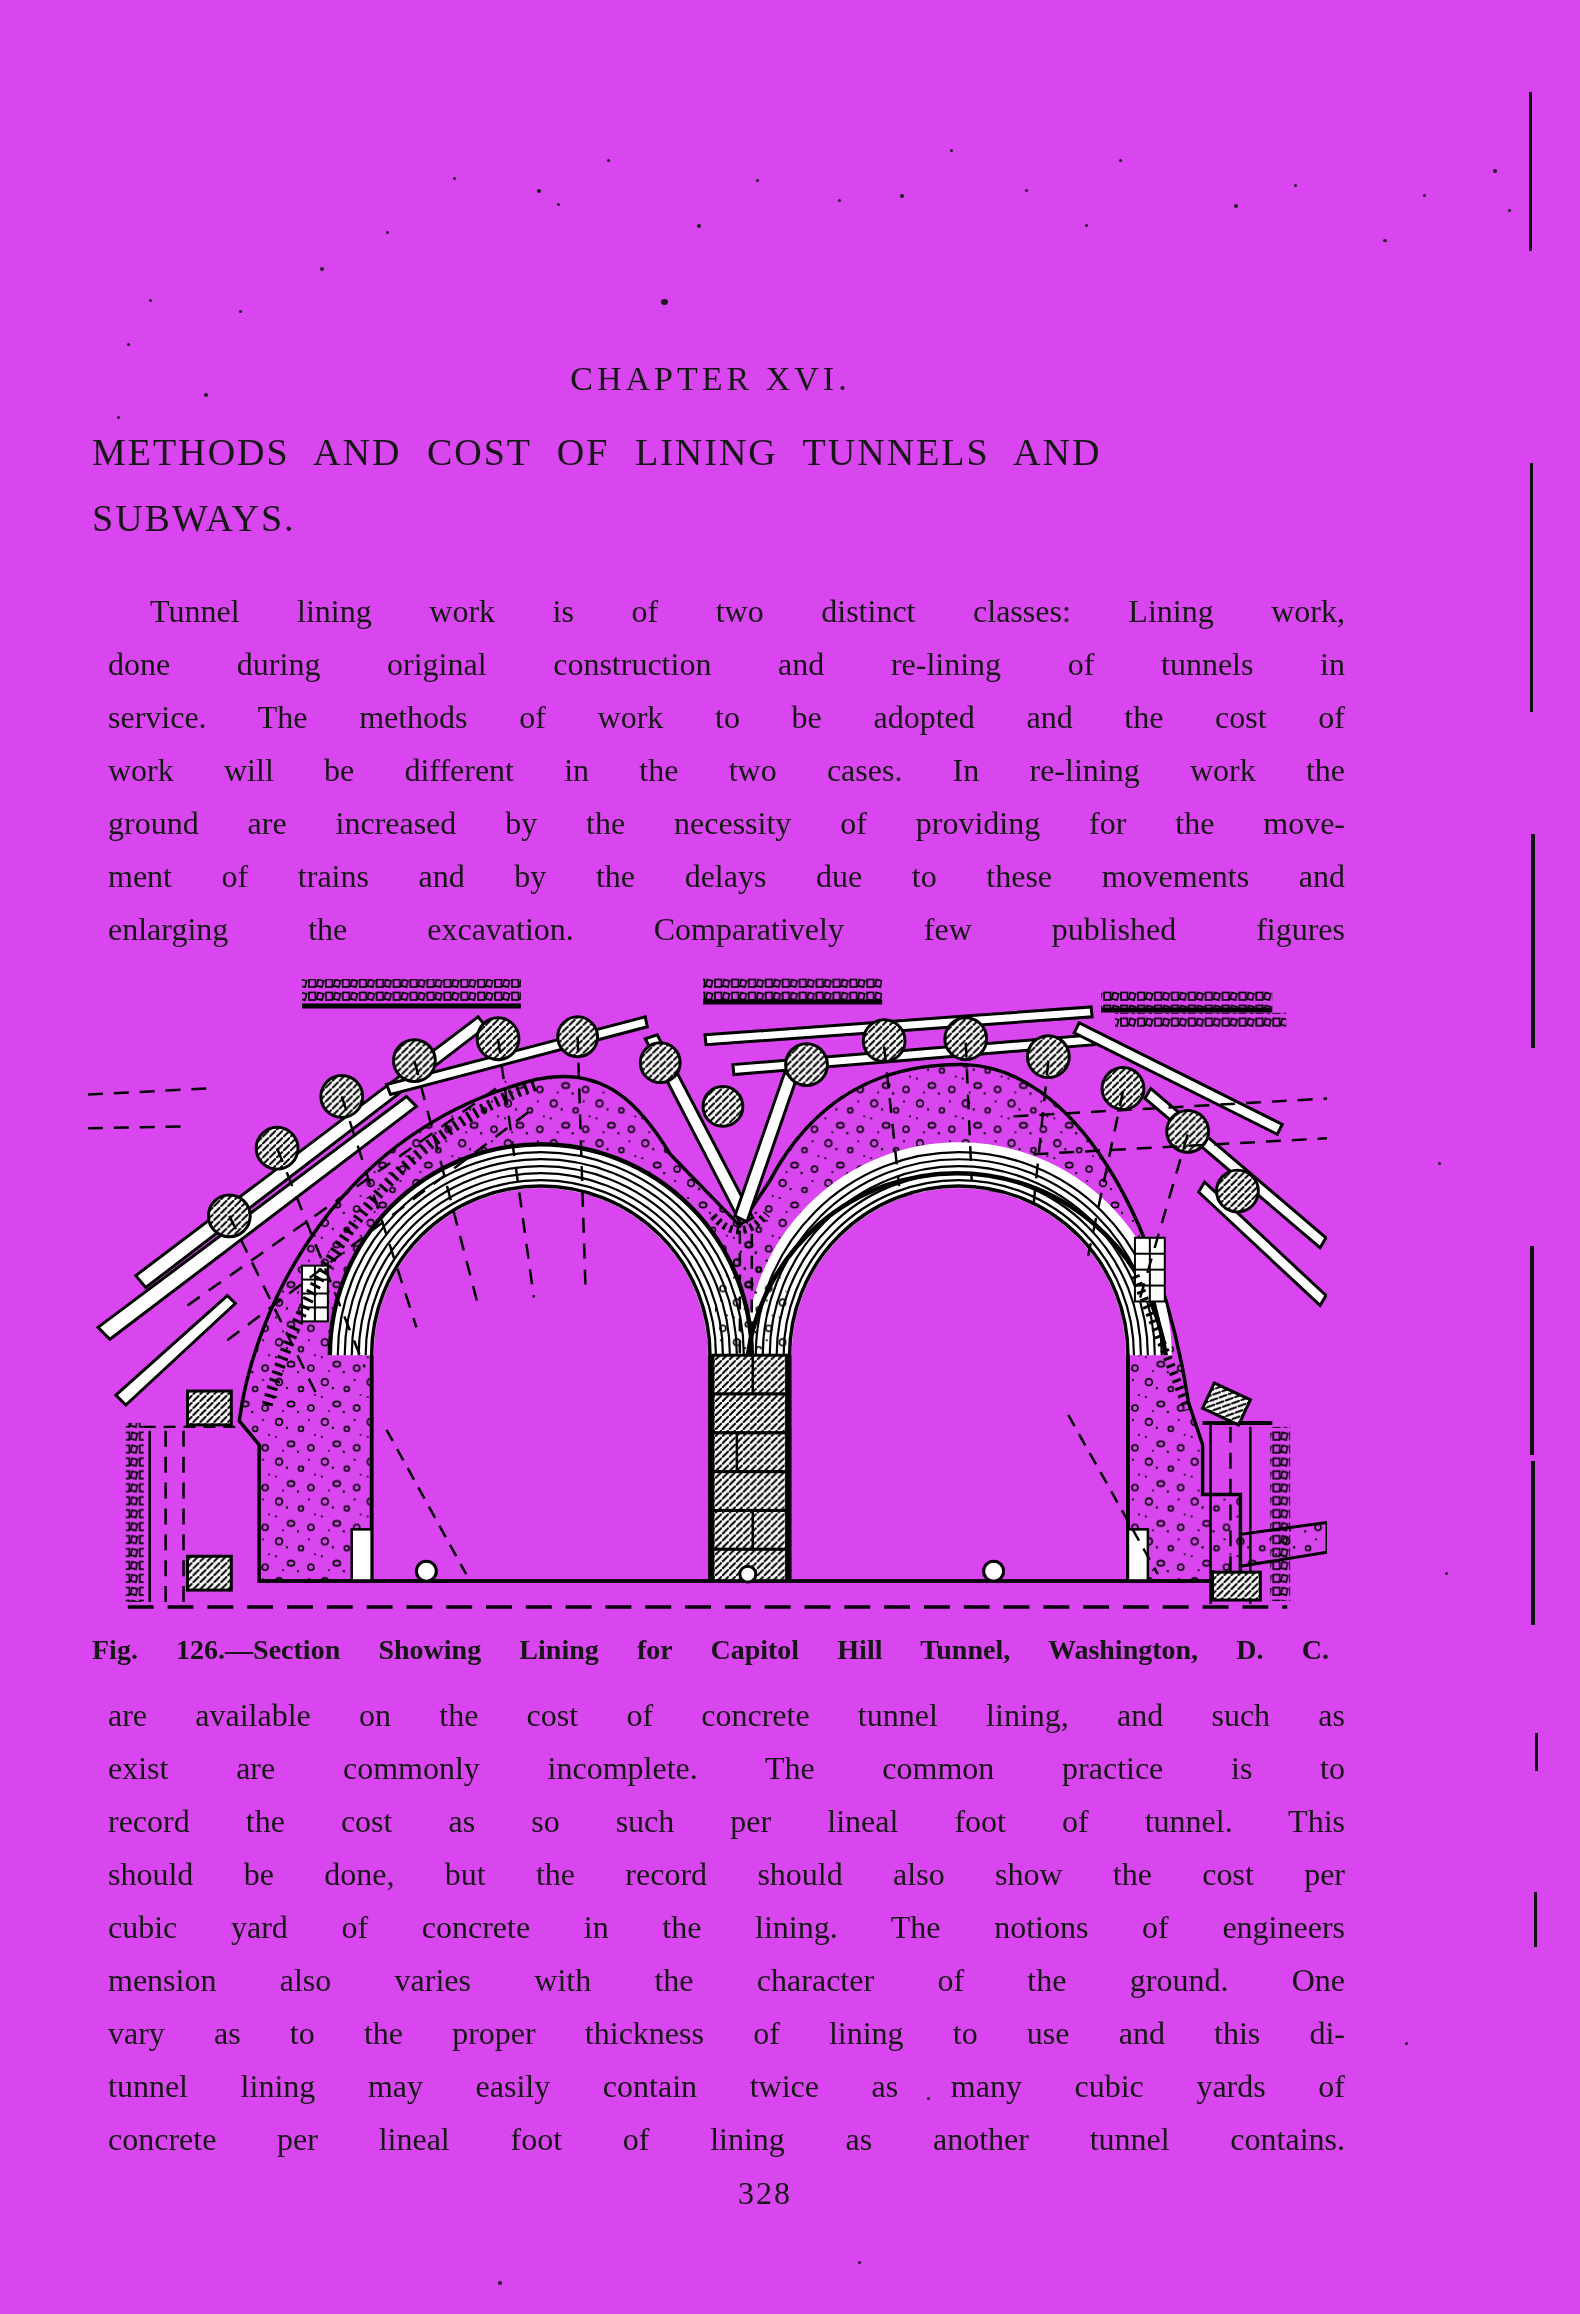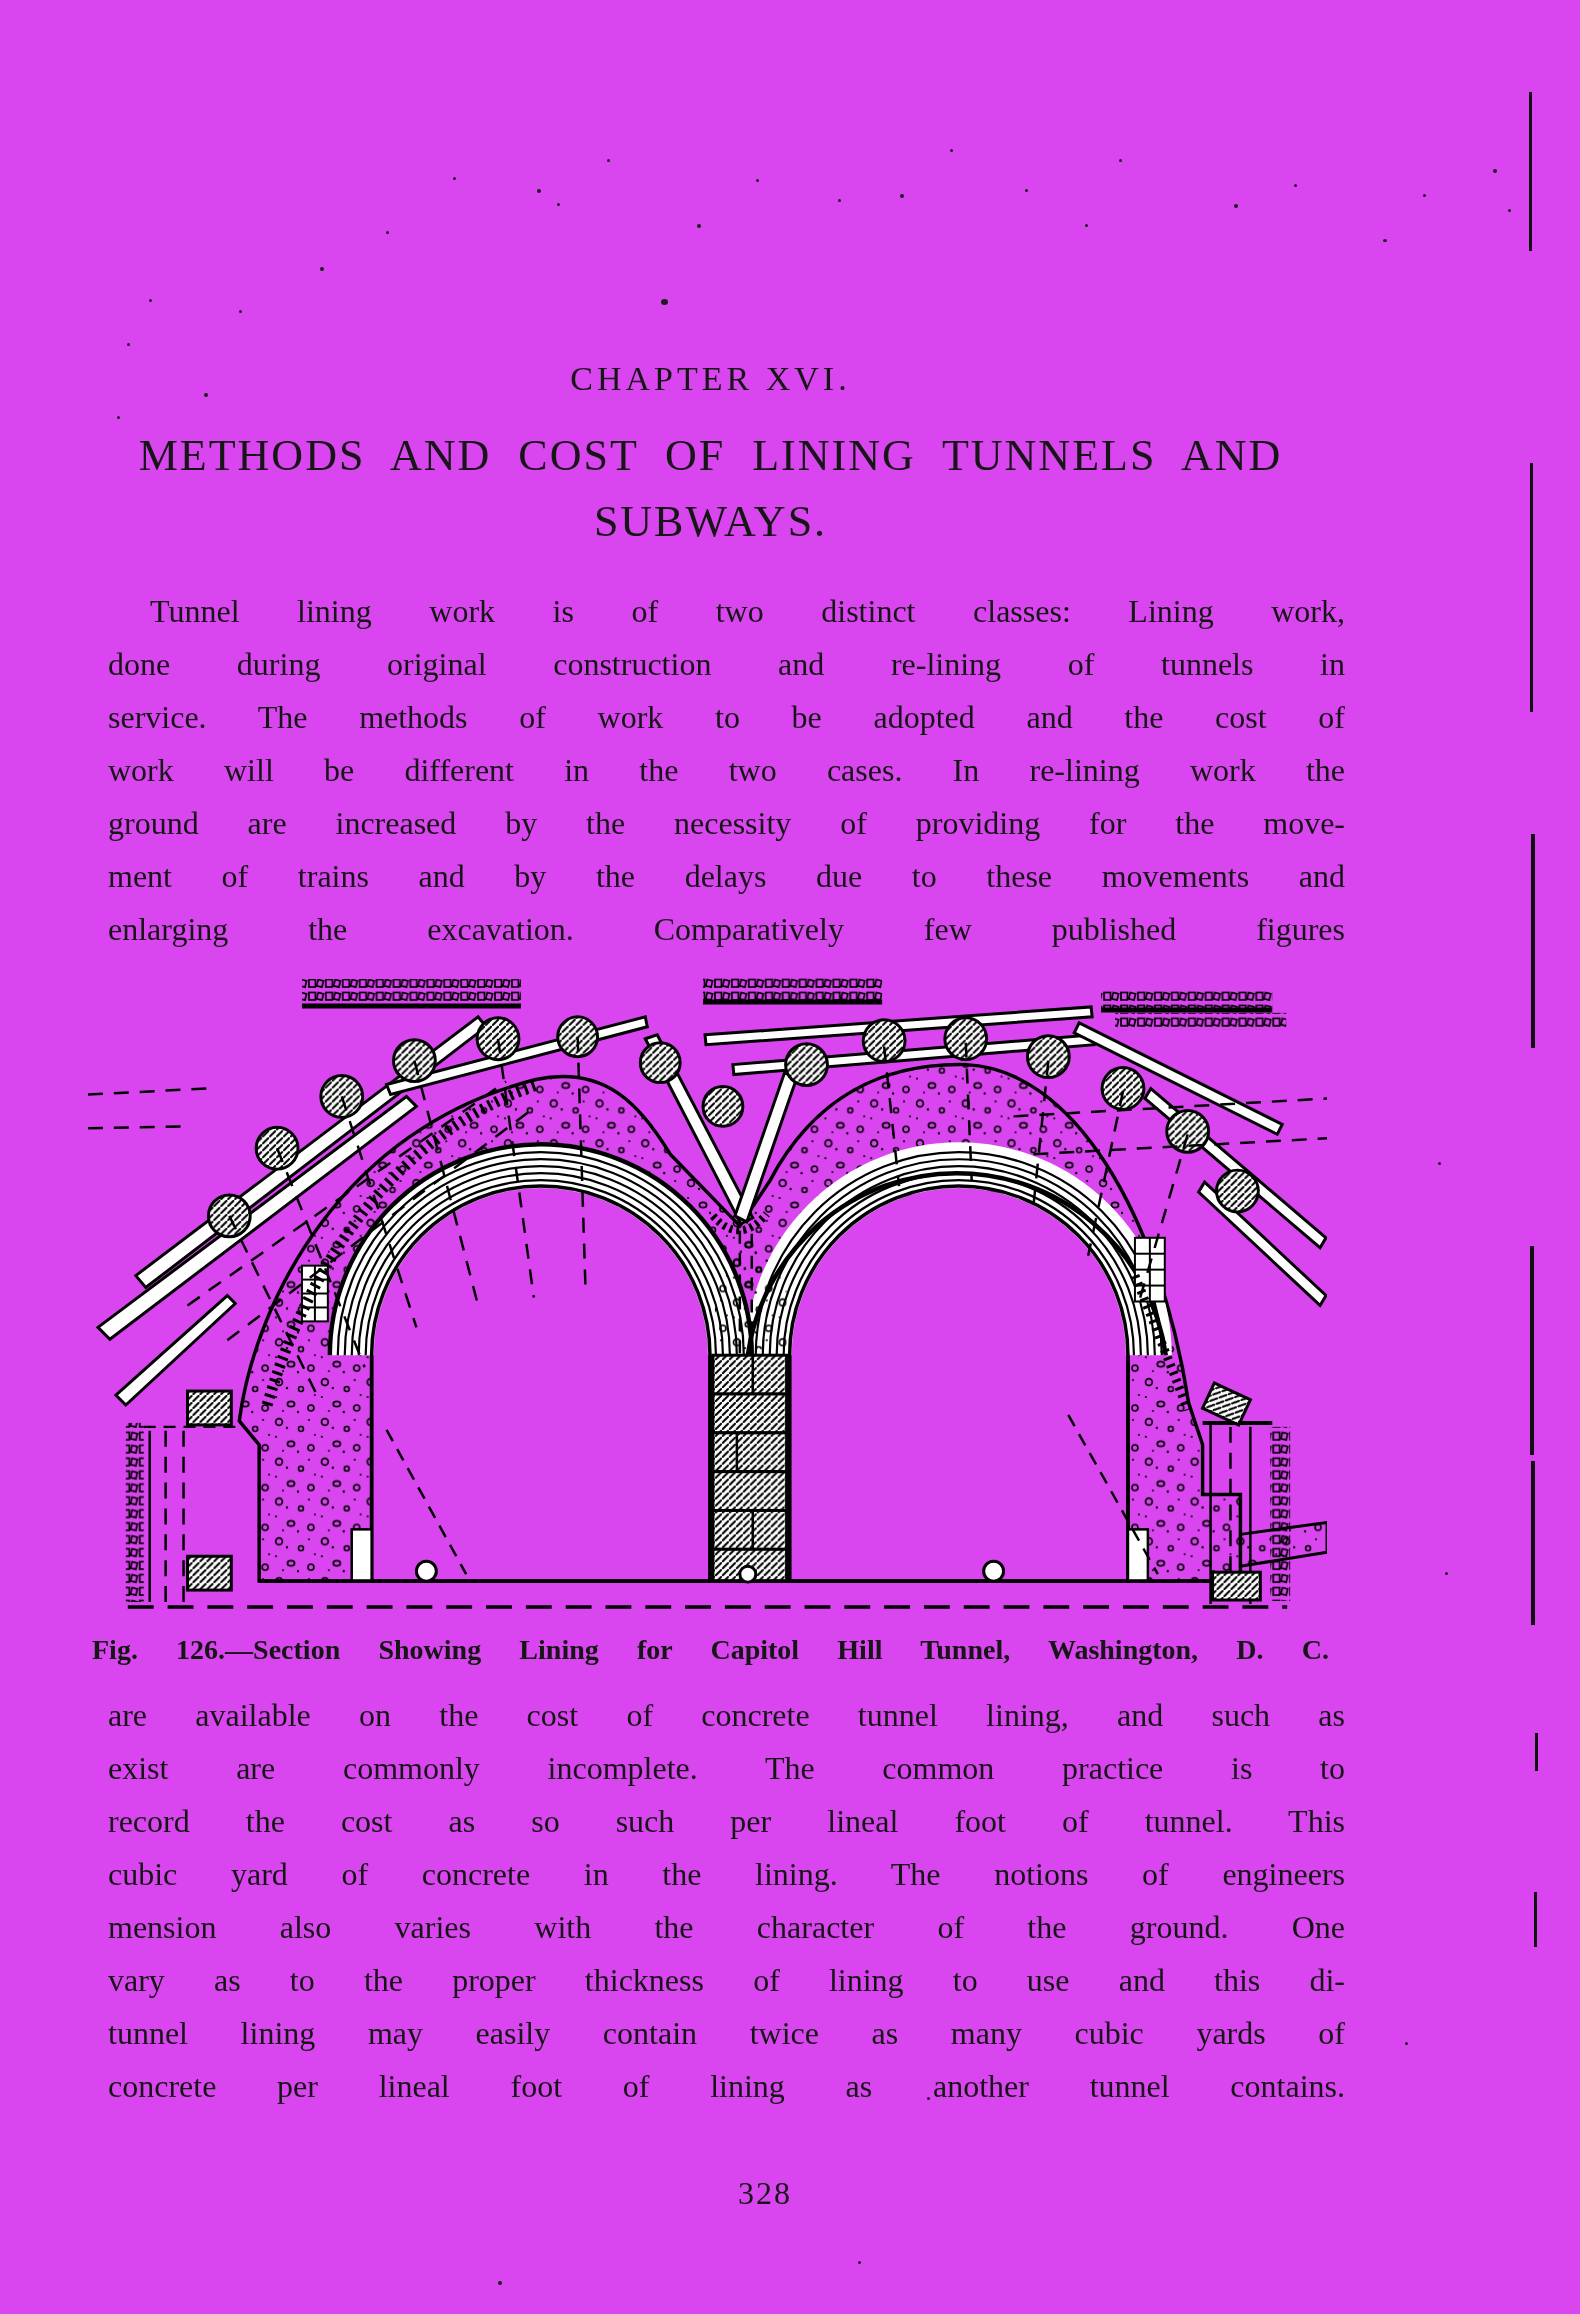--- a/index.html
+++ b/index.html
@@ -9,21 +9,21 @@
     font-family:"Liberation Serif","DejaVu Serif",serif;
     color:#161616;
   }
   .chapter-heading{
     position:absolute; left:92px; width:1237px; top:360px;
     text-align:center; font-size:34px; font-weight:normal;
     letter-spacing:4px; margin:0;
   }
   .title-line{
     position:absolute; left:92px; width:1237px;
-    text-align:center; font-size:44px; font-weight:normal;
+    font-size:38px; font-weight:normal;
     letter-spacing:2px; word-spacing:14px; margin:0;
   }
   .title-1{top:430px;}
   .title-2{top:496px;}
   .para{position:absolute; left:108px; width:1237px; font-size:32px;}
   .para .line{
     height:53px; line-height:53px; white-space:nowrap;
     text-align:justify; text-align-last:justify;
   }
   .para1{top:585px;}
@@ -297,20 +297,21 @@
       </g>
     </svg>
   </figure>
 
   <div class="figcaption">Fig. 126.—Section Showing Lining for Capitol Hill Tunnel, Washington, D. C.</div>
 
   <div class="para para2">
     <div class="line">are available on the cost of concrete tunnel lining, and such as</div>
     <div class="line">exist are commonly incomplete. The common practice is to</div>
     <div class="line">record the cost as so such per lineal foot of tunnel. This</div>
+    <div class="line">should be done, but the record should also show the cost per</div>
     <div class="line">cubic yard of concrete in the lining. The notions of engineers</div>
     <div class="line">mension also varies with the character of the ground. One</div>
     <div class="line">vary as to the proper thickness of lining to use and this di-</div>
     <div class="line">tunnel lining may easily contain twice as many cubic yards of</div>
     <div class="line">concrete per lineal foot of lining as another tunnel contains.</div>
   </div>
 
   <div class="page-number">328</div>
 
 </div>

